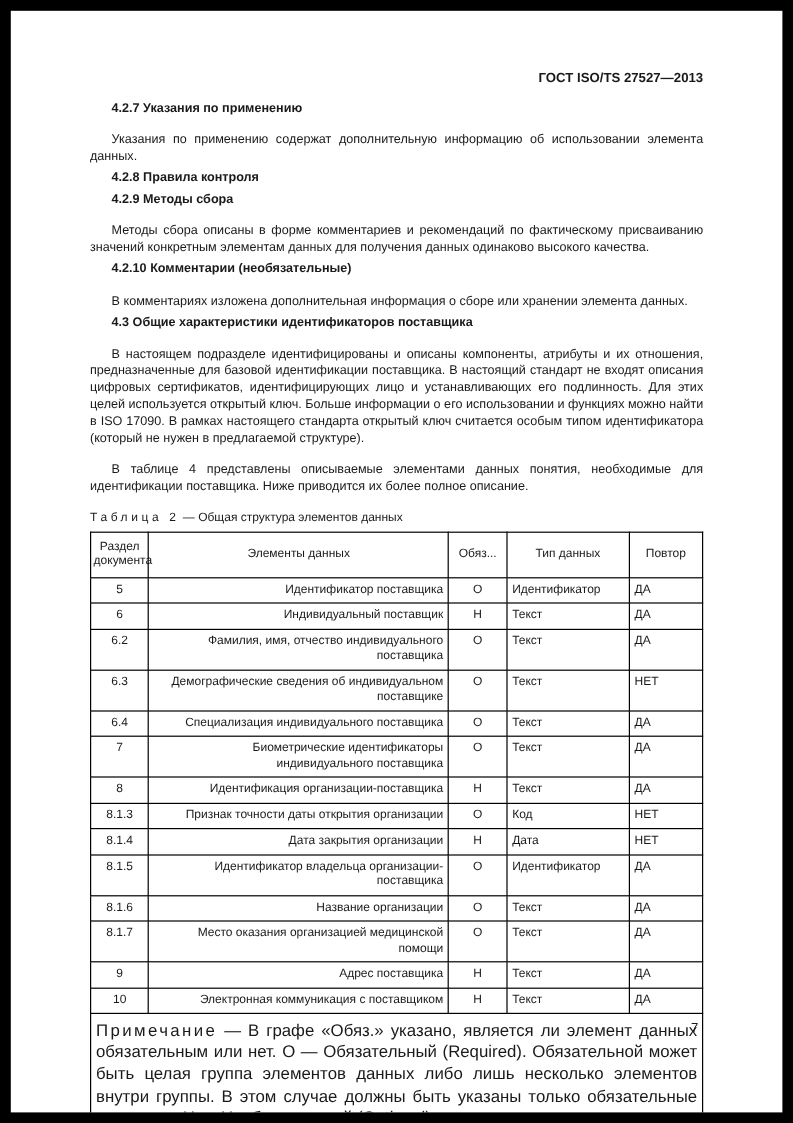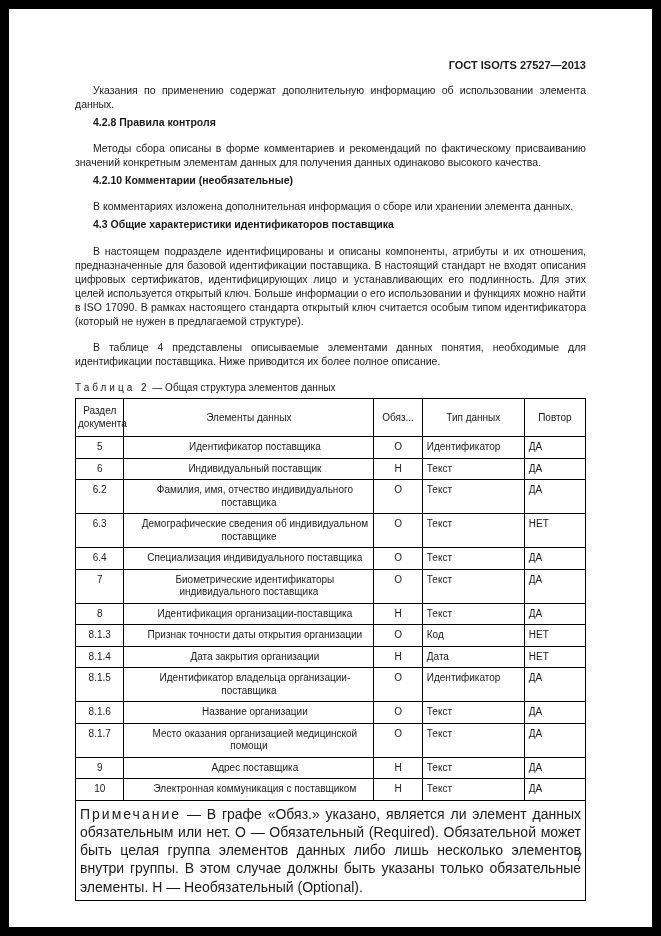--- a/index.html
+++ b/index.html
@@ -31,21 +31,21 @@
     width:100%; border-collapse:collapse; table-layout:fixed;
     font-size:10px; line-height:1.25;
   }
   table.gost th, table.gost td { border:1px solid #000; }
   table.gost th {
     font-weight:normal; text-align:center; vertical-align:middle;
     padding:6px 2px; font-size:10px;
   }
   table.gost td { vertical-align:top; padding:4px 4px; }
   td.c0 { text-align:center; }
-  td.c1 { text-align:center; text-indent:12px; padding-left:5px; padding-right:6px; }
+  td.c1 { text-align:right; text-indent:12px; padding-left:5px; padding-right:6px; }
   td.c2 { text-align:center; }
   td.c3 { text-align:left; padding-left:12px; }
   td.c4 { text-align:left; }
   td.note-cell {
     font-size:14px; line-height:1.3; text-align:justify; padding:4px 6px 5px 6px;
   }
   .page-number {
     position:absolute; right:70px; bottom:64px; font-size:11px;
   }
   col.w0 { width:9.5%; } col.w1 { width:49%; } col.w2 { width:9.5%; }
@@ -55,24 +55,26 @@
 <body>
 
 <div class="page">
   <div class="inner">
 
     <div class="doc-header">
       <span>ГОСТ ISO/TS 27527—2013</span>
     </div>
 
     <div class="content">
+      <h4>4.2.7 Указания по применению</h4>
       <p>Указания по применению содержат дополнительную информацию об использовании элемента данных.</p>
 
       <h4>4.2.8 Правила контроля</h4>
 
+      <h4>4.2.9 Методы сбора</h4>
       <p>Методы сбора описаны в форме комментариев и рекомендаций по фактическому присваиванию значений конкретным элементам данных для получения данных одинаково высокого качества.</p>
 
       <h4>4.2.10 Комментарии (необязательные)</h4>
       <p>В комментариях изложена дополнительная информация о сборе или хранении элемента данных.</p>
 
       <h4>4.3 Общие характеристики идентификаторов поставщика</h4>
       <p>В настоящем подразделе идентифицированы и описаны компоненты, атрибуты и их отношения, предназначенные для базовой идентификации поставщика. В настоящий стандарт не входят описания цифровых сертификатов, идентифицирующих лицо и устанавливающих его подлинность. Для этих целей используется открытый ключ. Больше информации о его использовании и функциях можно найти в ISO 17090. В рамках настоящего стандарта открытый ключ считается особым типом идентификатора (который не нужен в предлагаемой структуре).</p>
       <p>В таблице 4 представлены описываемые элементами данных понятия, необходимые для идентификации поставщика. Ниже приводится их более полное описание.</p>
 
       <div class="tbl-caption">

